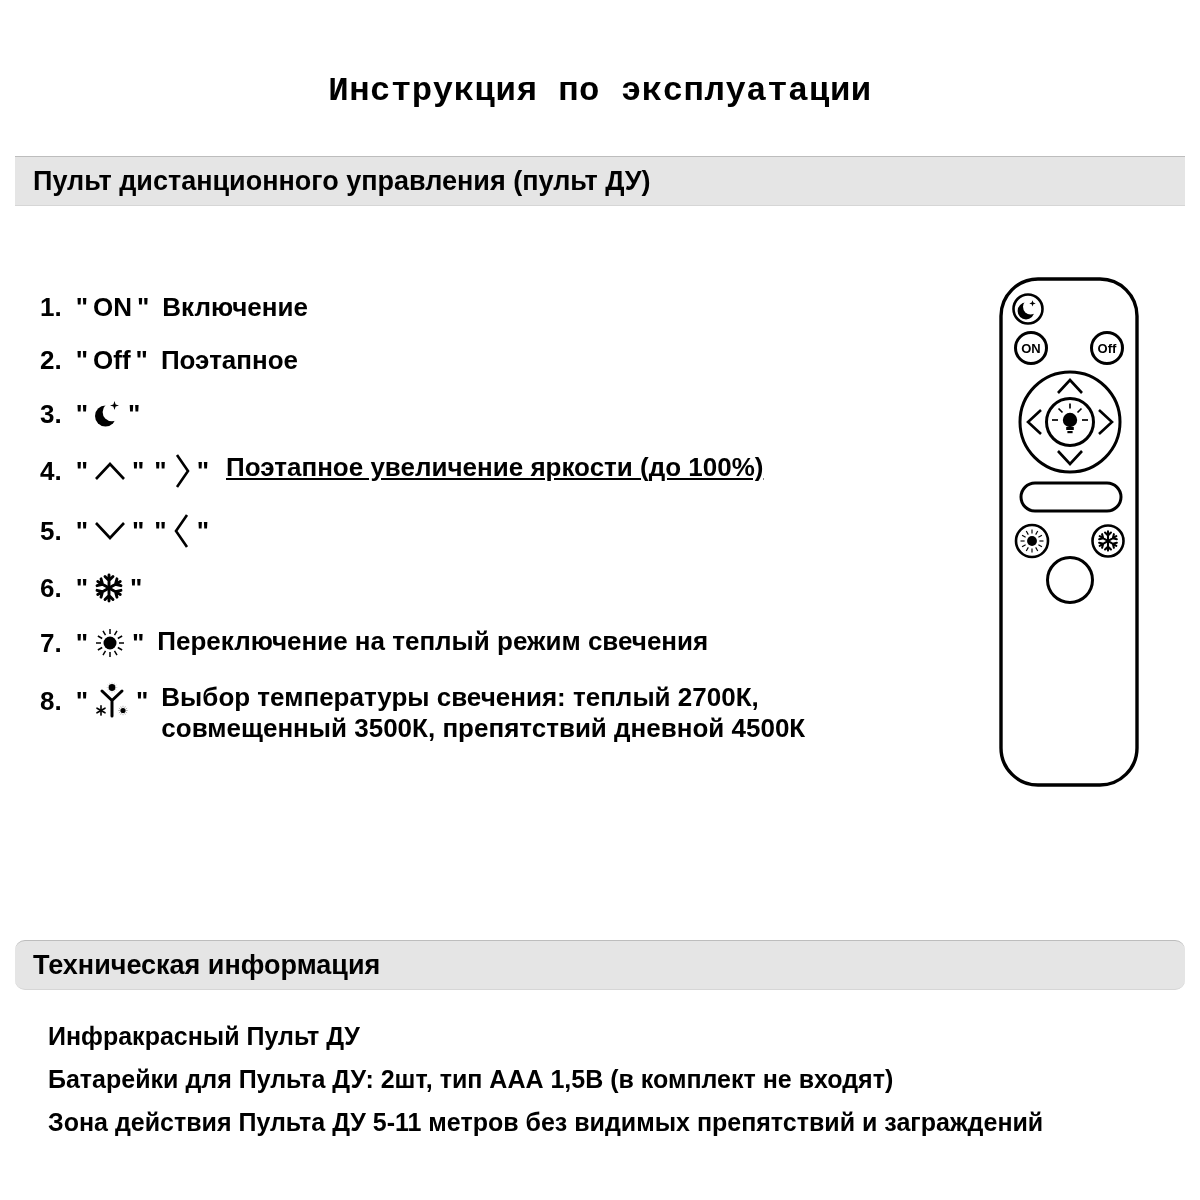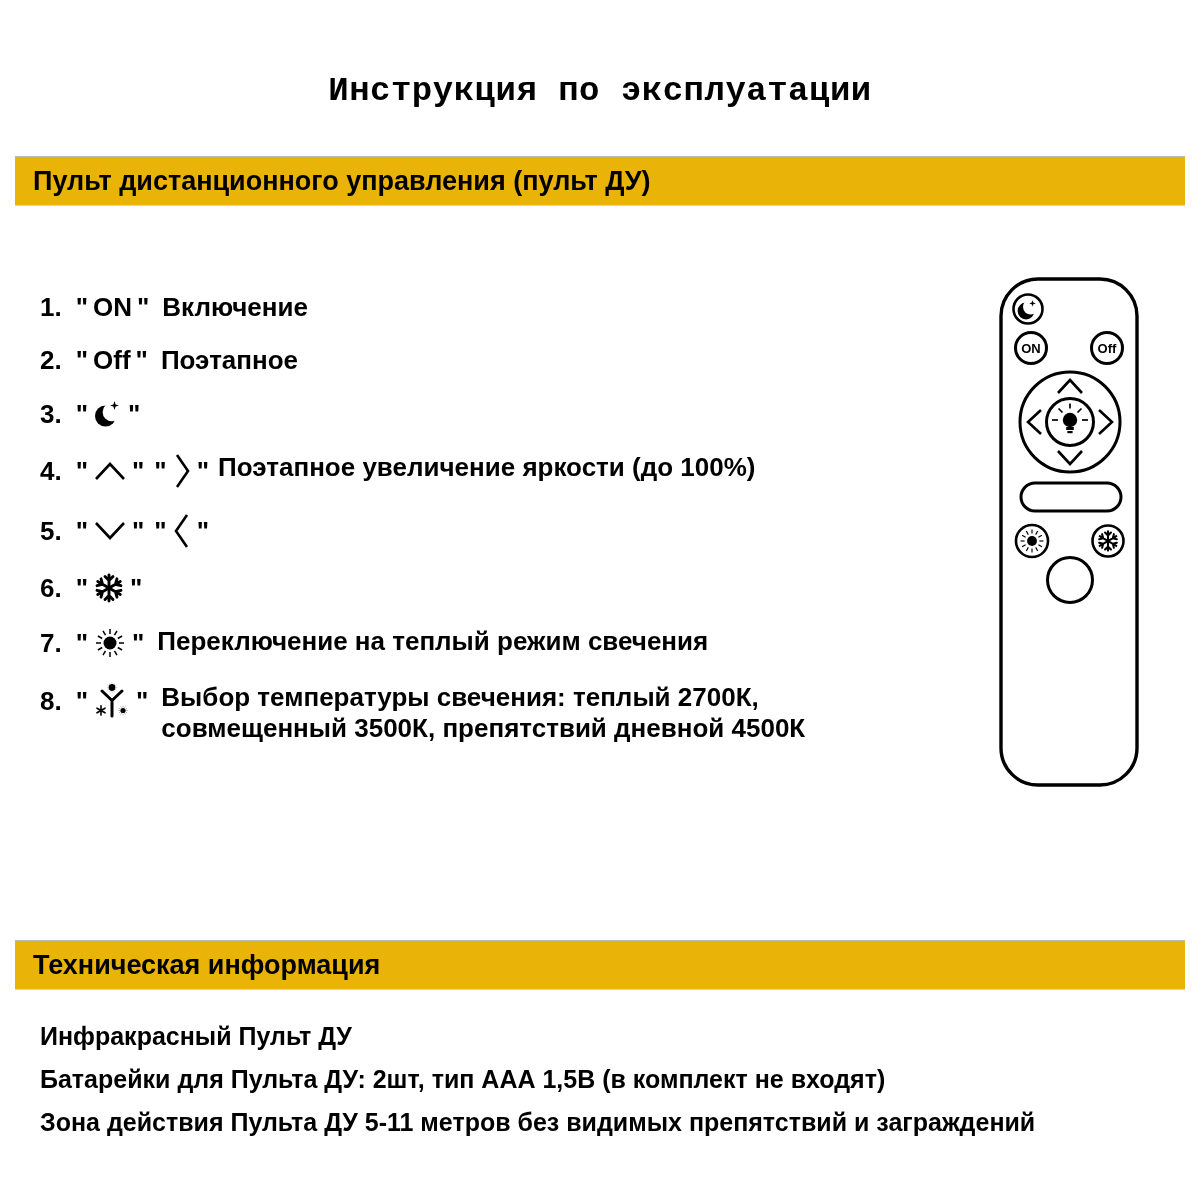--- a/index.html
+++ b/index.html
@@ -9,47 +9,47 @@
     font-family:"Liberation Sans", sans-serif;
     font-weight:700;
     overflow:hidden;
   }
   .page-title {
     position:absolute; top:72px; left:0; width:100%;
     text-align:center; font-size:34px; letter-spacing:0.5px;font-family:Liberation Mono, monospace;
   }
   .section-bar {
     position:absolute; left:15px; width:1170px; height:50px;
-    background:#eab308; box-sizing:border-box;
+    background:#e5e5e5; box-sizing:border-box;
     border-top:1px solid #bdbdbd; border-bottom:1px solid #d6d6d6;
     display:flex; align-items:center; padding-left:18px;
     font-size:27px;
     text-align:right;
   }
   #bar-remote { top:156px; }
-  #bar-tech   { top:940px; }
+  #bar-tech   { top:940px;border-radius:10px; }
 
   .instr-list { position:absolute; left:40px; top:292px; width:930px; }
   .instr-item {
     display:flex; align-items:flex-start;
     font-size:26px; line-height:31px; margin-bottom:22px;
     white-space:nowrap;
   }
   .prefix { display:inline-flex; align-items:center; }
   .num { margin-right:9px; }
   .q { margin:0 5px; }
   .icon-wrap { display:inline-flex; align-items:center; }
   .icon-wrap svg { display:block; }
   .label { margin-left:8px; white-space:nowrap; }
-  .instr-item.wide .label { margin-left:4px; }
+  .instr-item.wide .label { margin-left:12px;text-decoration:underline; }
 
   .remote-wrap { position:absolute; left:998px; top:276px; }
 
   .tech-lines { position:absolute; left:40px; top:1021px; font-size:25px; }
-  .tech-line { line-height:30px; margin-bottom:13px; white-space:nowrap; }
+  .tech-line { line-height:30px; margin-bottom:13px; white-space:nowrap;margin-left:8px; }
 
   svg text { font-family:"Liberation Sans", sans-serif; font-weight:700; }
 </style>
 </head>
 <body>
 
 <div class="page-title">Инструкция по эксплуатации</div>
 
 <div class="section-bar" id="bar-remote">
   <span>Пульт дистанционного управления (пульт ДУ)</span>

